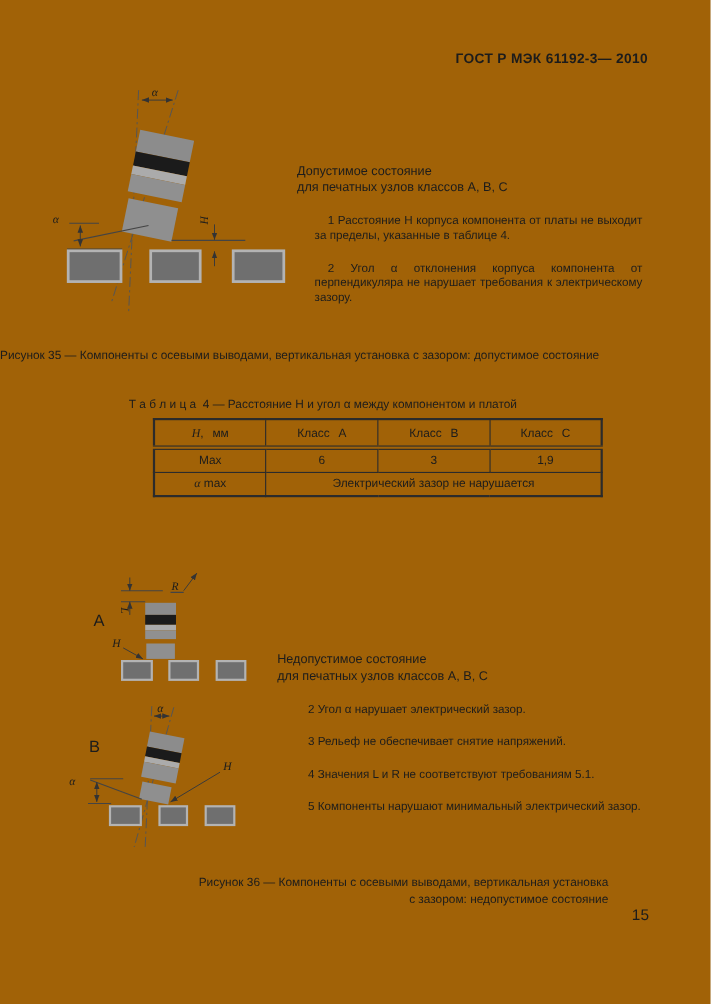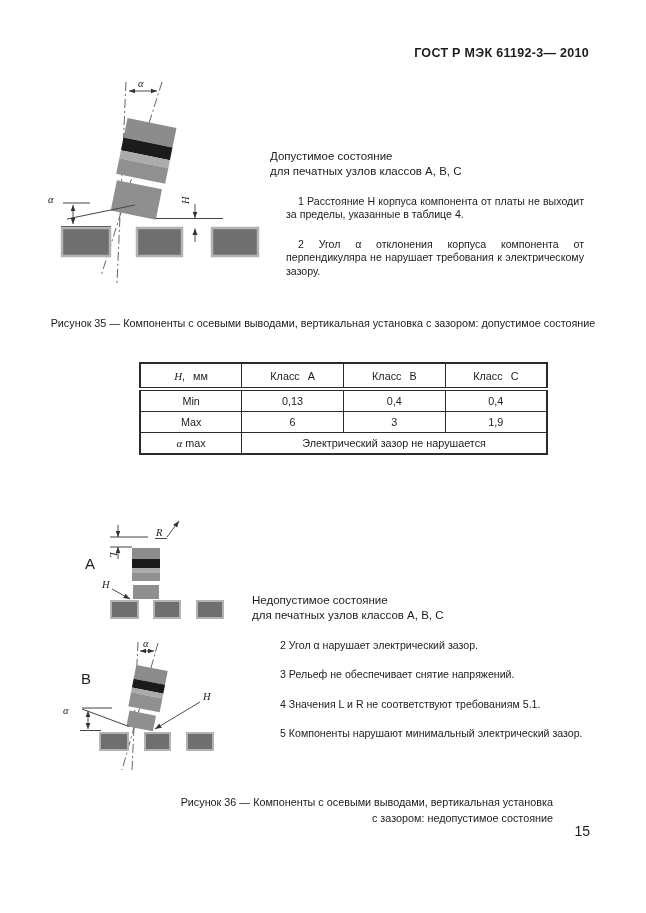--- a/index.html
+++ b/index.html
@@ -1,35 +1,35 @@
 <!DOCTYPE html>
 <html><head>
 <meta charset="utf-8">
 <style>
   html,body { margin:0; padding:0; background:#e8e8e8; }
   .page {
     position:relative; width:646px; height:913px; margin:0 auto;
-    background:#ffffff; overflow:hidden;
+    background:#a16207; overflow:hidden;
     font-family:"Liberation Sans","DejaVu Sans",sans-serif;
     color:#1c1c1c;
   }
   .doc-header {
     position:absolute; top:46px; right:57px;
     font-weight:bold; font-size:12.5px; letter-spacing:0.3px;
   }
   
   .fig35-svg { position:absolute; left:45px; top:76px; }
   .cond-block-1 { position:absolute; left:270px; top:149px; width:330px; }
   .cond-block-2 { position:absolute; left:252px; top:593px; width:352px; }
   .cond-heading { font-size:11.5px; line-height:15px; }
   .cond-notes { margin-top:5px; font-size:10.6px; line-height:13.4px; text-align:justify; }
   .note-par { text-indent:12px; margin:16px; }
   .fig-caption-35 {
     position:absolute; left:0; top:317px; width:646px;
-    text-align:center; font-size:10.8px;
+    font-size:10.8px;
   }
   
   .table-block { position:absolute; left:117px; top:362px; width:409px; }
   .table-title { font-size:10.8px; margin:0 0 6px 0; white-space:pre-wrap; }
   .gost-table {
     border-collapse:collapse; width:100%; table-layout:fixed;
     font-size:10.8px;
   }
   .gost-table th, .gost-table td {
     border:1px solid #2b2b2b; text-align:center;
@@ -106,36 +106,31 @@
     </div>
     <div class="cond-notes">
       <p class="note-par">1 Расстояние H корпуса компонента от платы не выходит за пределы, указанные в таблице 4.</p>
       <p class="note-par">2 Угол α отклонения корпуса компонента от перпендикуляра не нарушает требования к электрическому зазору.</p>
     </div>
   </div>
 
   <div class="fig-caption-35">Рисунок 35 — Компоненты с осевыми выводами, вертикальная установка с зазором: допустимое состояние</div>
 
   <div class="table-block">
+    <p class="table-title">Т а б л и ц а  4 — Расстояние H и угол α между компонентом и платой</p>
     <table class="gost-table">
       <thead>
         <tr>
           <th><span class="var-i">H</span><span>, мм</span></th>
           <th>Класс А</th>
           <th>Класс В</th>
           <th>Класс С</th>
         </tr>
       </thead>
       <tbody>
-        <tr>
-          <td>Min</td>
-          <td>0,13</td>
-          <td>0,4</td>
-          <td>0,4</td>
-        </tr>
         <tr>
           <td>Max</td>
           <td>6</td>
           <td>3</td>
           <td>1,9</td>
         </tr>
         <tr>
           <td><span class="var-i">α</span><span> max</span></td>
           <td colspan="3">Электрический зазор не нарушается</td>
         </tr>

